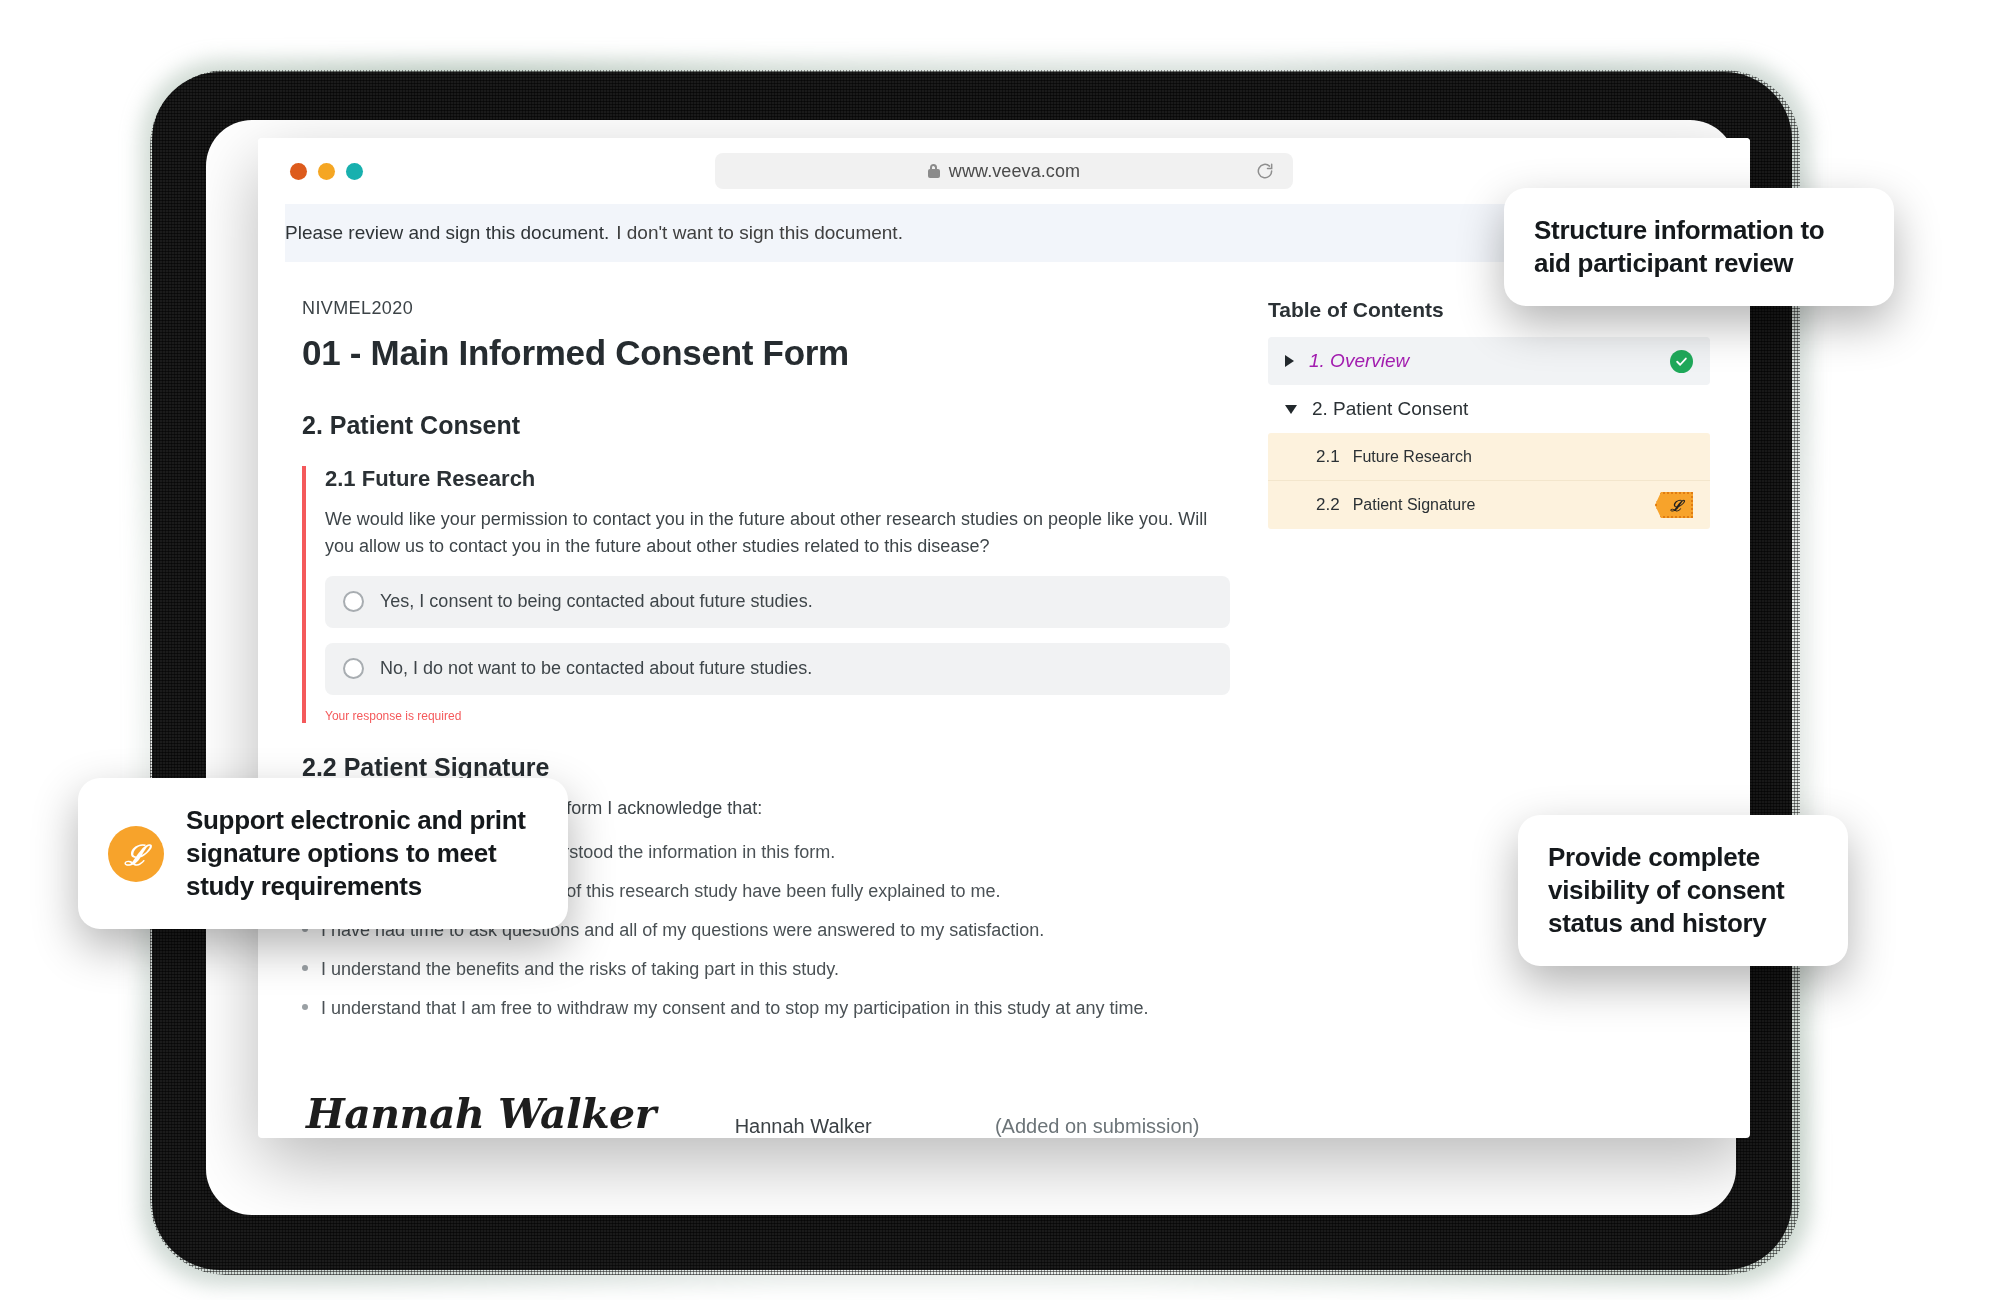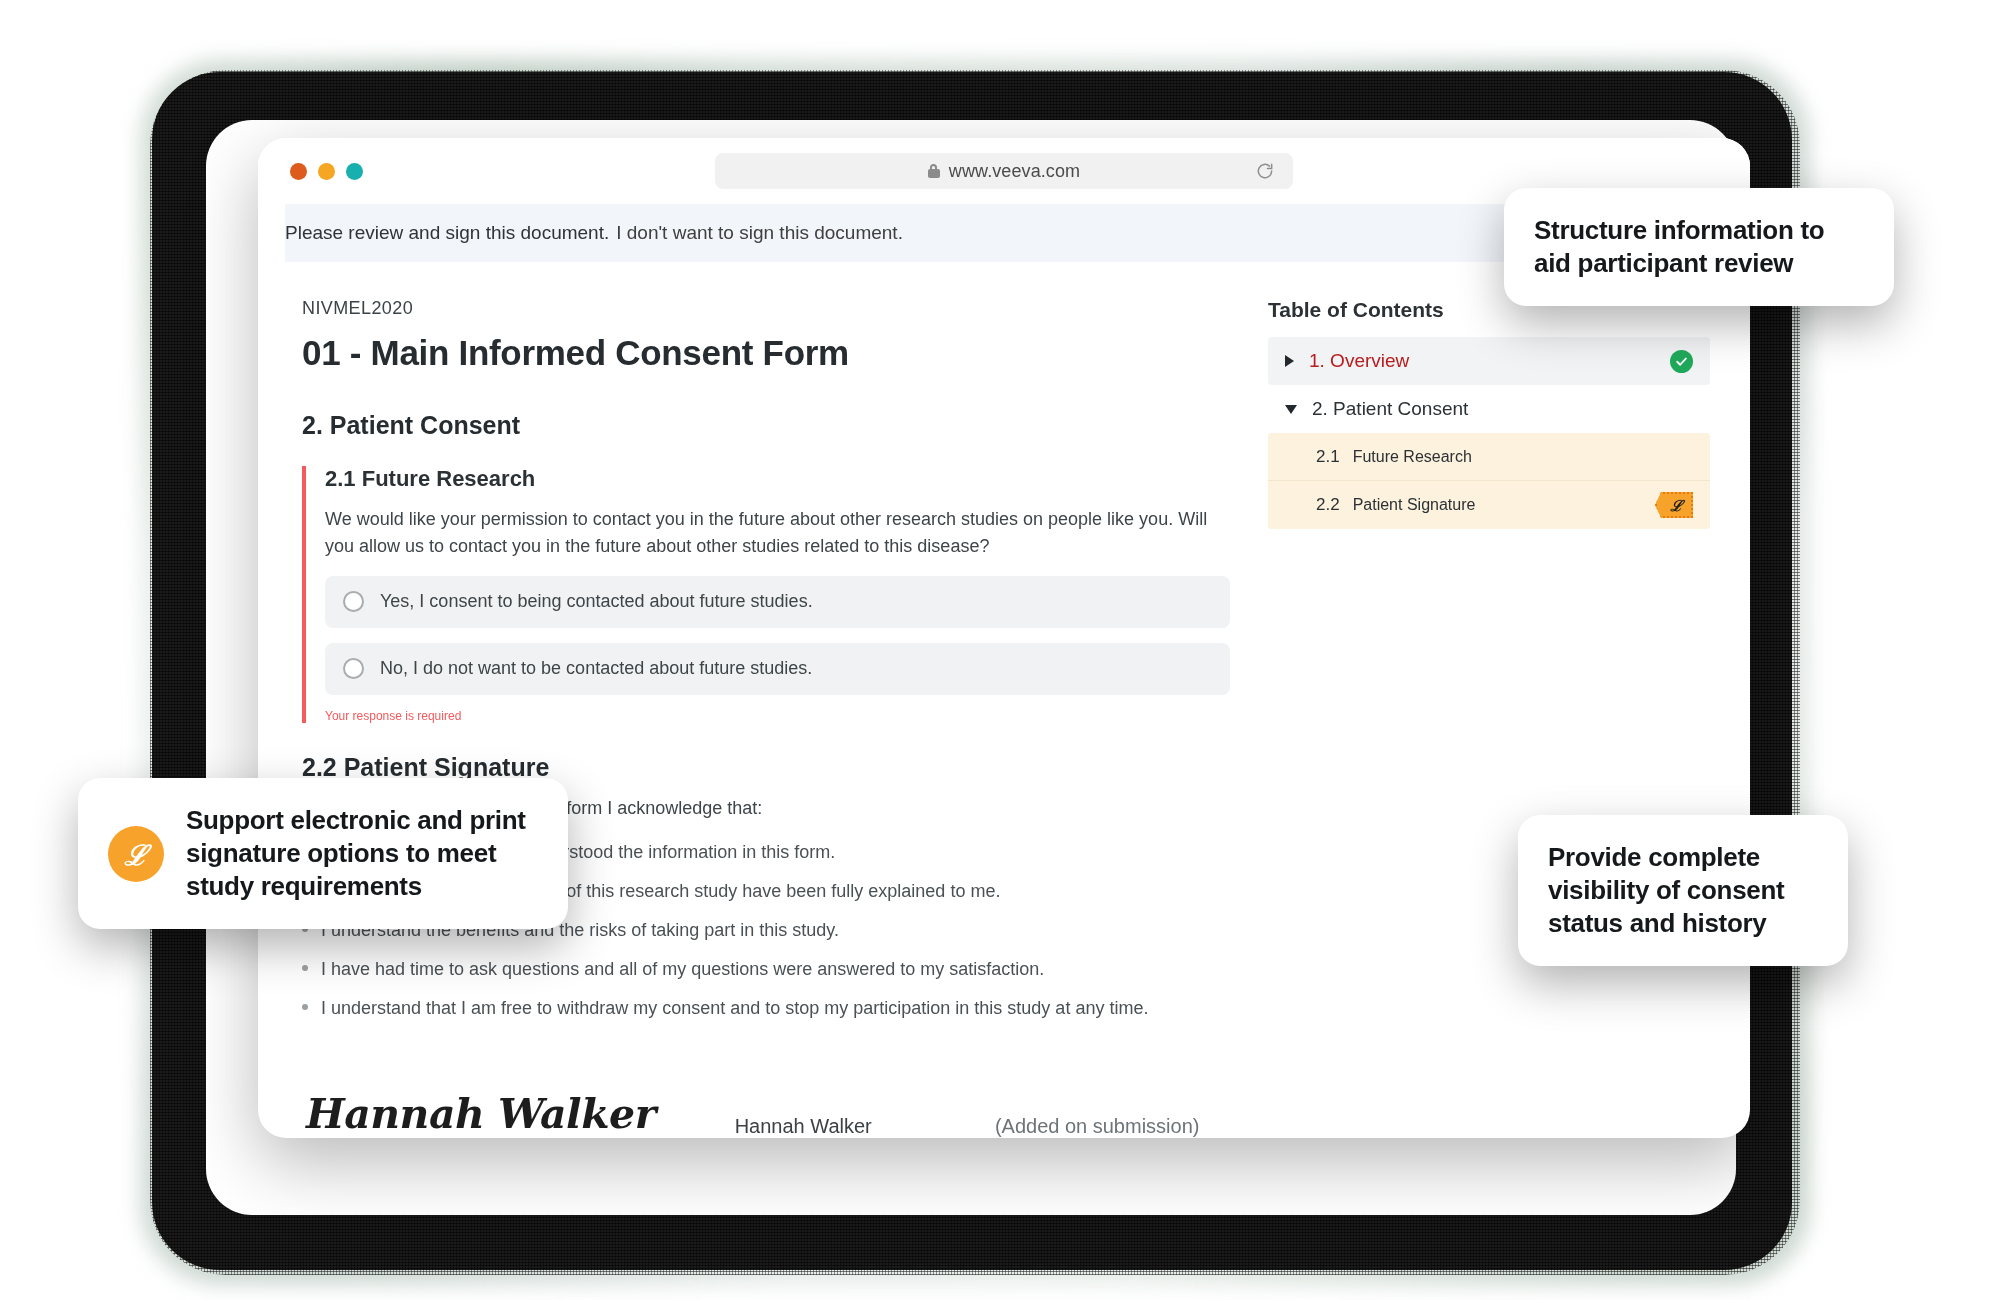--- a/index.html
+++ b/index.html
@@ -49,21 +49,21 @@
     border-radius: 46px;
     background: #ffffff;
   }
 
   
   .browser {
     position: absolute;
     left: 258px; top: 138px;
     width: 1492px; height: 1000px;
     background: #ffffff;
-    border-radius: 28px;
+    border-radius: 4px;
     overflow: hidden;
     box-shadow: 0 24px 70px rgba(0,0,0,.28);
   }
 
   .titlebar {
     height: 66px;
     background: #ffffff;
     position: relative;
     display: flex;
     align-items: center;
@@ -182,21 +182,21 @@
   .toc-row {
     display: flex; align-items: center;
     height: 48px; padding: 0 17px;
     gap: 15px;
   }
   .toc-row.l1-active { background: #f1f3f5; border-radius: 4px; }
   .caret { width: 0; height: 0; flex: none; }
   .caret.right { border-left: 9px solid #22282c; border-top: 6px solid transparent; border-bottom: 6px solid transparent; }
   .caret.down { border-top: 9px solid #22282c; border-left: 6px solid transparent; border-right: 6px solid transparent; }
   .toc-l1 { font-size: 19px; color: #2b3135; }
-  .toc-l1.done { color: #b91c1c; }
+  .toc-l1.done { color: #a21caf; font-style: italic; }
   .check {
     margin-left: auto; width: 23px; height: 23px; border-radius: 50%;
     background: #1fa95a; display: flex; align-items: center; justify-content: center;
   }
   .check svg { width: 13px; height: 13px; }
 
   .toc-group { background: #fdf2dd; border-radius: 3px; }
   .toc-sub {
     display: flex; align-items: center;
     height: 48px; padding: 0 17px 0 48px;
@@ -313,25 +313,25 @@
           <div class="ack-item">
             <span class="ack-bullet"></span>
             <span>I have carefully read and understood the information in this form.</span>
           </div>
           <div class="ack-item">
             <span class="ack-bullet"></span>
             <span>The purposes and procedures of this research study have been fully explained to me.</span>
           </div>
           <div class="ack-item">
             <span class="ack-bullet"></span>
-            <span>I understand the benefits and the risks of taking part in this study.</span>
+            <span>I have had time to ask questions and all of my questions were answered to my satisfaction.</span>
           </div>
           <div class="ack-item">
             <span class="ack-bullet"></span>
-            <span>I have had time to ask questions and all of my questions were answered to my satisfaction.</span>
+            <span>I understand the benefits and the risks of taking part in this study.</span>
           </div>
           <div class="ack-item">
             <span class="ack-bullet"></span>
             <span>I understand that I am free to withdraw my consent and to stop my participation in this study at any time.</span>
           </div>
         </div>
 
         <div class="sig-row">
           <div class="sig-field w1">
             <div class="sig-value script">Hannah Walker</div>

